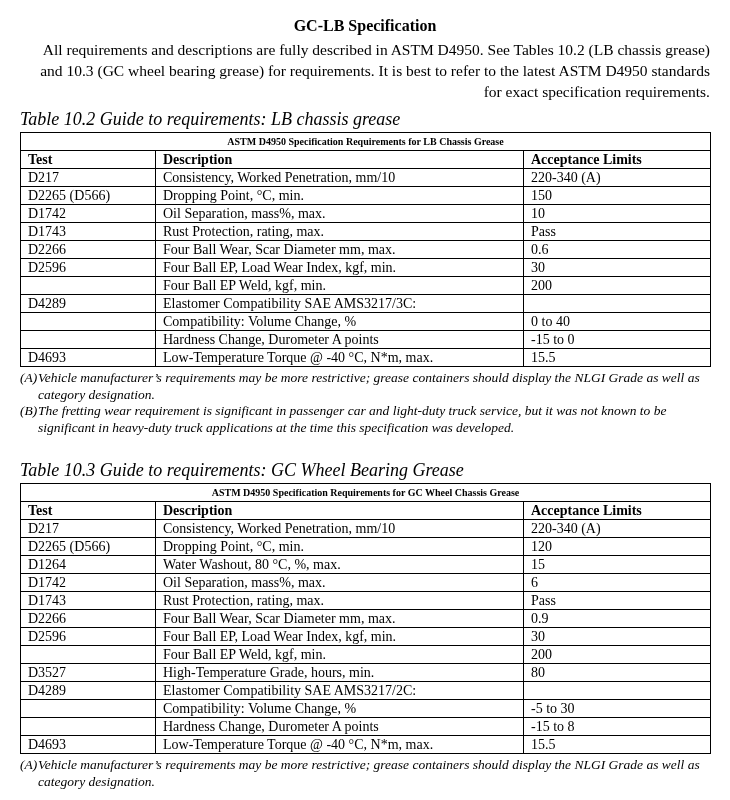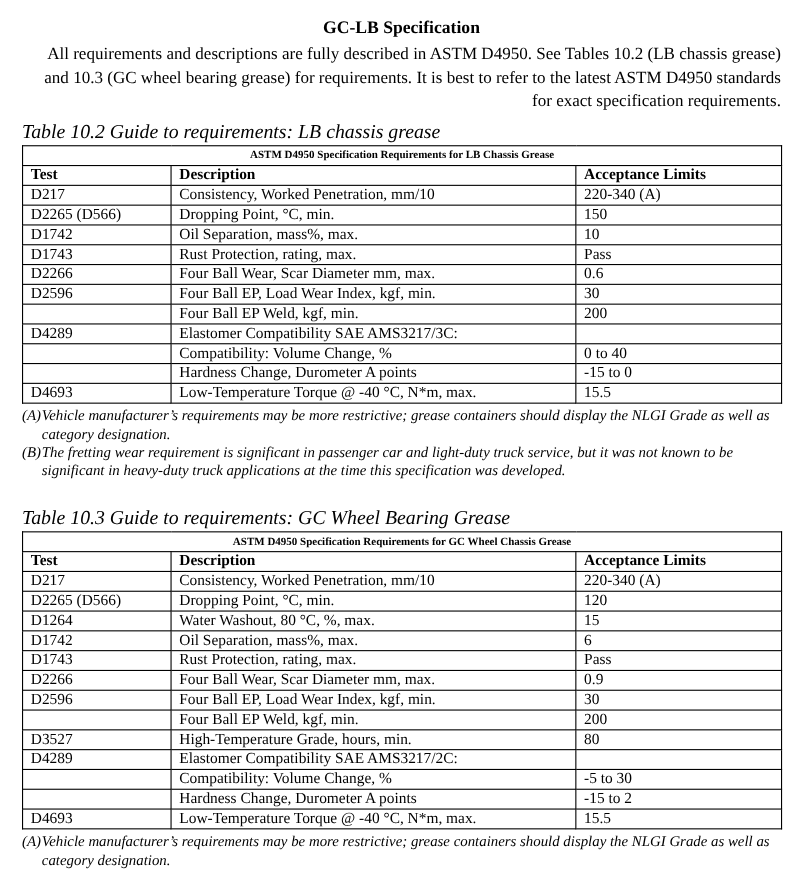--- a/index.html
+++ b/index.html
@@ -251,21 +251,21 @@
 
         <tr>
           <td></td>
           <td>Compatibility: Volume Change, %</td>
           <td class="col-limit">-5 to 30</td>
         </tr>
 
         <tr>
           <td></td>
           <td>Hardness Change, Durometer A points</td>
-          <td class="col-limit">-15 to 2</td>
+          <td class="col-limit">-15 to 8</td>
         </tr>
 
 
         <tr>
           <td>D4693</td>
           <td>Low-Temperature Torque @ -40 °C, N*m, max.</td>
           <td class="col-limit">15.5</td>
         </tr>
       </tbody>
   </table>

